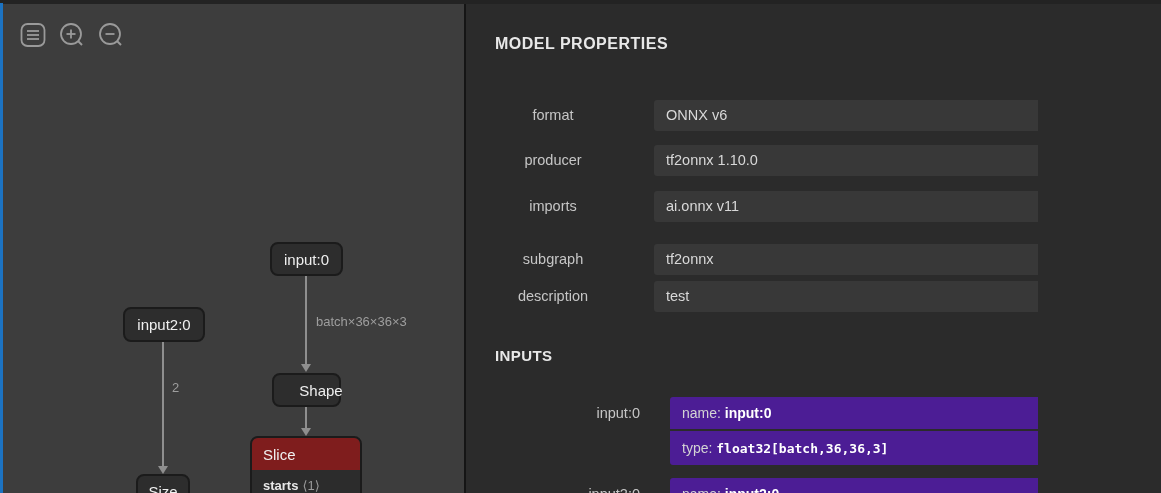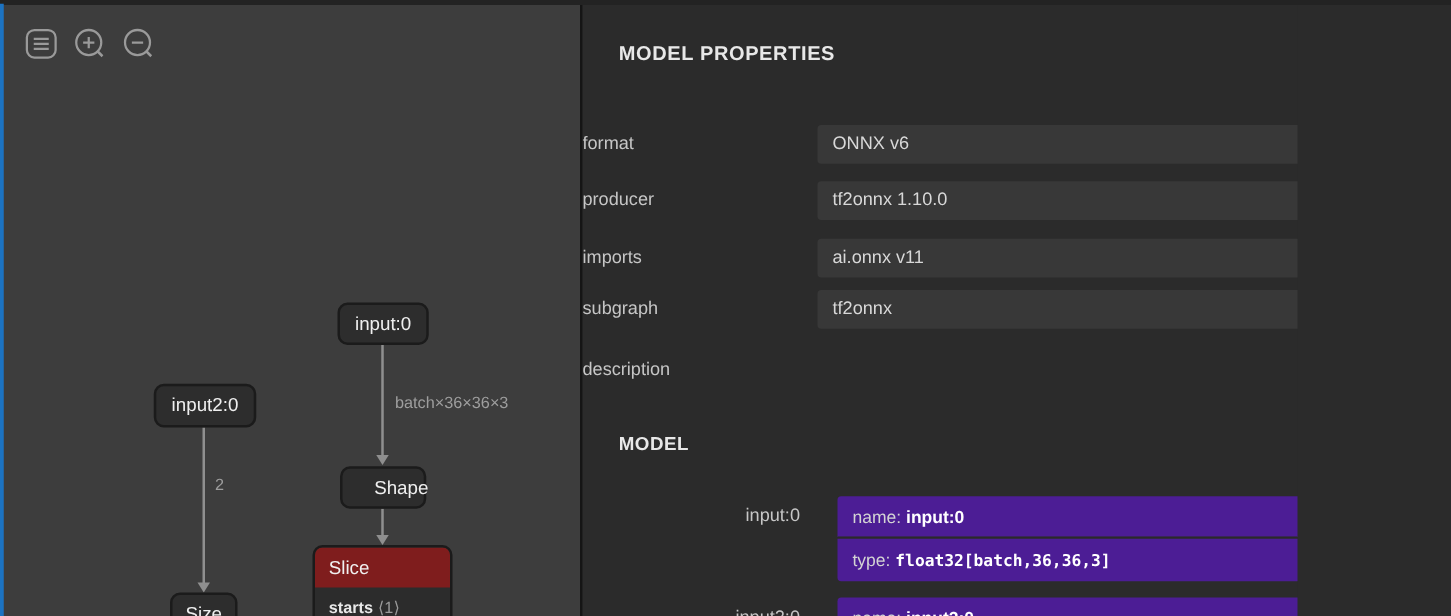--- a/index.html
+++ b/index.html
@@ -49,27 +49,27 @@
 
   
   .props-panel { position:absolute; left:466px; top:4px; width:572px; height:489px; background:#2b2b2b; overflow:hidden; }
   
 
   .props-title { position:absolute; left:29px; top:31px; font-size:16px; font-weight:bold;
                  color:#e8e8e8; letter-spacing:0.5px; }
   .close-btn { position:absolute; left:636px; top:26px; width:22px; height:22px; cursor:pointer;
                color:#8f8f8f; font-size:20px; line-height:22px; text-align:center; }
 
-  .field-label { position:absolute; left:0; width:174px; text-align:left; color:#c6c6c6;
+  .field-label { position:absolute; left:0; width:174px; text-align:center; color:#c6c6c6;
                  font-size:14.5px; line-height:31px; height:31px; }
   .field-box { position:absolute; left:188px; width:478px; height:31px; background:#383838;
                border-radius:3px; color:#d8d8d8; font-size:14.5px; line-height:31px;
                padding-left:12px; white-space:nowrap; }
   .row-0 { top:96px; }  .row-1 { top:141px; } .row-2 { top:187px; }
-  .row-3 { top:228px; } .row-4 { top:277px; }
+  .row-3 { top:240px; } .row-4 { top:277px; }
 
   .dropdown-arrow { position:absolute; right:11px; top:12px; width:0; height:0;
                     border-left:8px solid transparent; border-right:8px solid transparent;
                     border-top:8px solid #aaaaaa; cursor:pointer; }
 
   .section-header { position:absolute; left:29px; top:343px; font-size:15px; font-weight:bold;
                     color:#e8e8e8; letter-spacing:0.4px; }
 
   .input-label-0 { position:absolute; left:0; width:174px; text-align:right; color:#c6c6c6;
                    font-size:14.5px; top:393px; line-height:33px; }
@@ -168,22 +168,23 @@
   <div class="field-label row-2">imports</div>
   <div class="field-box row-2">ai.onnx v11</div>
 
   <div class="field-label row-3">subgraph</div>
   <div class="field-box row-3">
     <span>tf2onnx</span>
     <span class="dropdown-arrow"></span>
   </div>
 
   <div class="field-label row-4">description</div>
-
-  <div class="section-header">MODEL</div>
+  <div class="field-box row-4">test</div>
+
+  <div class="section-header">INPUTS</div>
 
   <div class="input-label-0">input:0</div>
 
   <div class="io-box io-name-0">
     <span>name:</span>
     <span class="io-strong">input:0</span>
     <span class="collapse-toggle">-</span>
   </div>
   <div class="io-box io-type-0">
     <span>type:</span>

